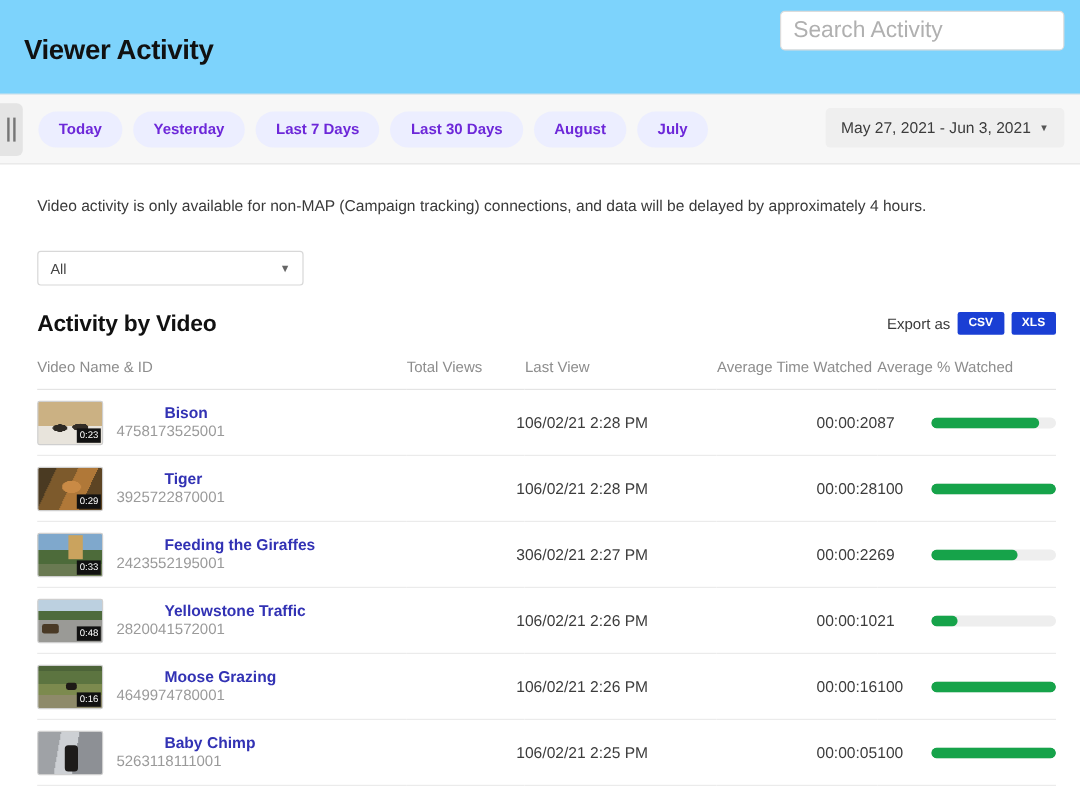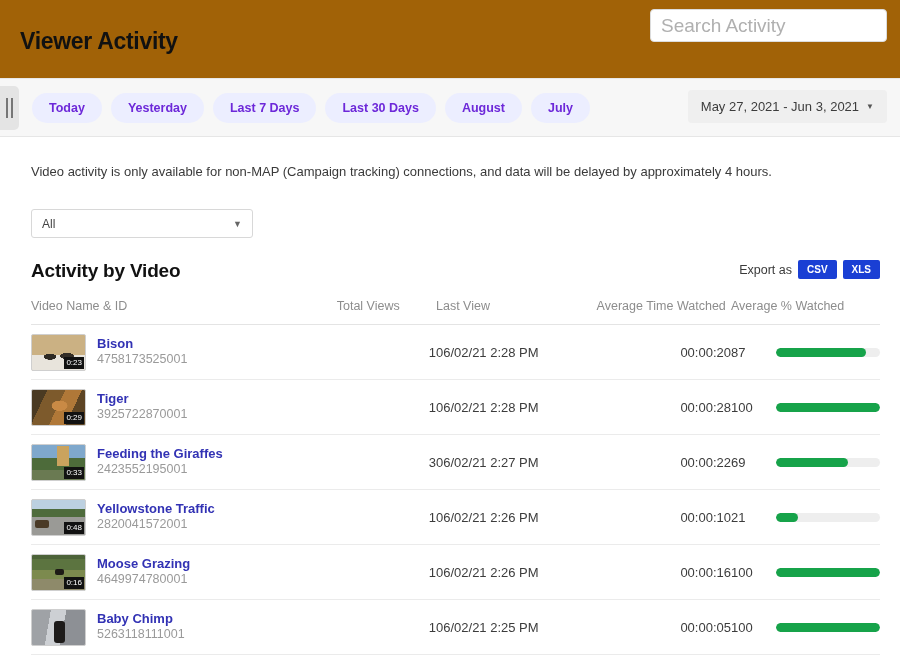--- a/index.html
+++ b/index.html
@@ -10,21 +10,21 @@
     overflow: hidden;
     background: #ffffff;
     font-family: "Liberation Sans", sans-serif;
     color: #333333;
     position: relative;
   }
 
   
   .topbar {
     height: 79px;
-    background: #a16207;
+    background: #7dd3fc;
     position: relative;
     border-bottom: 1px solid #e8e8e8;
   }
   .page-title {
     position: absolute;
     left: 20px;
     top: 28px;
     font-size: 23px;
     font-weight: bold;
     color: #111111;
@@ -246,20 +246,21 @@
     font-family: "Liberation Sans", sans-serif;
   }
   .vid-meta { display: flex; flex-direction: column; gap: 2px; }
   .vid-name {
     color: #3232b4;
     font-size: 13px;
     font-weight: bold;
     text-decoration: none;
     cursor: pointer;
     line-height: 1.1;
+    margin-left: 40px;
   }
   .vid-id { color: #9a9a9a; font-size: 12.5px; line-height: 1.1; }
 
   .pct-cell { display: flex; align-items: center; gap: 21px; }
   .pct-num { min-width: 24px; font-size: 13px; color: #3c3c3c; }
   .bar-track {
     width: 104px;
     height: 9px;
     background: #eeeeee;
     border-radius: 5px;

